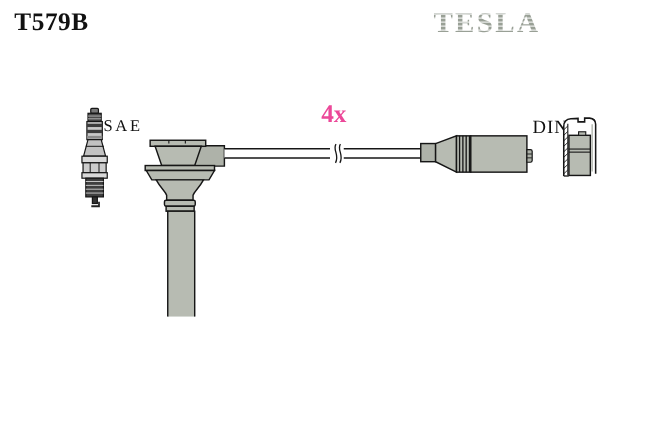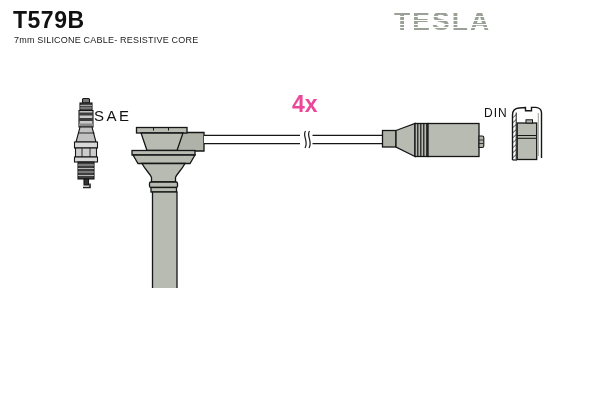--- a/index.html
+++ b/index.html
@@ -1,37 +1,36 @@
 <!DOCTYPE html>
 <html><head>
 <meta charset="utf-8">
 <style>
   html,body{margin:0;padding:0;background:#fff;}
   #stage{position:relative;width:600px;height:288px;background:#ffffff;overflow:hidden;
-         font-family:Liberation Sans, sans-serif;}
+         font-family:Liberation Serif, serif;}
   .abs{position:absolute;}
   #part-number{left:13px;top:7px;font-size:23px;font-weight:bold;color:#111;letter-spacing:0.5px;}
   #part-desc{left:14px;top:35px;font-size:9px;color:#222;letter-spacing:0.2px;}
   #tesla-logo{left:394px;top:6px;font-size:26px;font-weight:bold;letter-spacing:2px;
       color:transparent;
       background:repeating-linear-gradient(to bottom,#99a096 0px,#99a096 2.7px,#ffffff 2.7px,#ffffff 3.7px);
       -webkit-background-clip:text;background-clip:text;
       transform:scaleX(1.02);transform-origin:left top;}
   #sae-label{left:94px;top:107px;font-size:15px;color:#111;letter-spacing:2.5px;font-weight:500;}
   #qty-label{left:292px;top:91px;font-size:23px;color:#ec4899;font-weight:600;}
-  #din-label{left:484px;top:106px;font-size:12px;color:#111;letter-spacing:1px;font-weight:500;}
+  #din-label{left:484px;top:106px;font-size:17px;color:#111;letter-spacing:1px;font-weight:500;}
   svg{display:block;}
 </style>
 </head>
 <body>
 
 <div id="stage">
 
   <div class="abs" id="part-number">T579B</div>
-  <div class="abs" id="part-desc">7mm SILICONE CABLE- RESISTIVE CORE</div>
   <div class="abs" id="tesla-logo">TESLA</div>
 
   <div class="abs" id="sae-label">SAE</div>
   <div class="abs" id="qty-label">4x</div>
   <div class="abs" id="din-label">DIN</div>
 
   <svg class="abs" style="left:0;top:0" width="600" height="400" viewBox="0 0 600 400">
 
     <g stroke="#161616" stroke-width="1.1">
 

